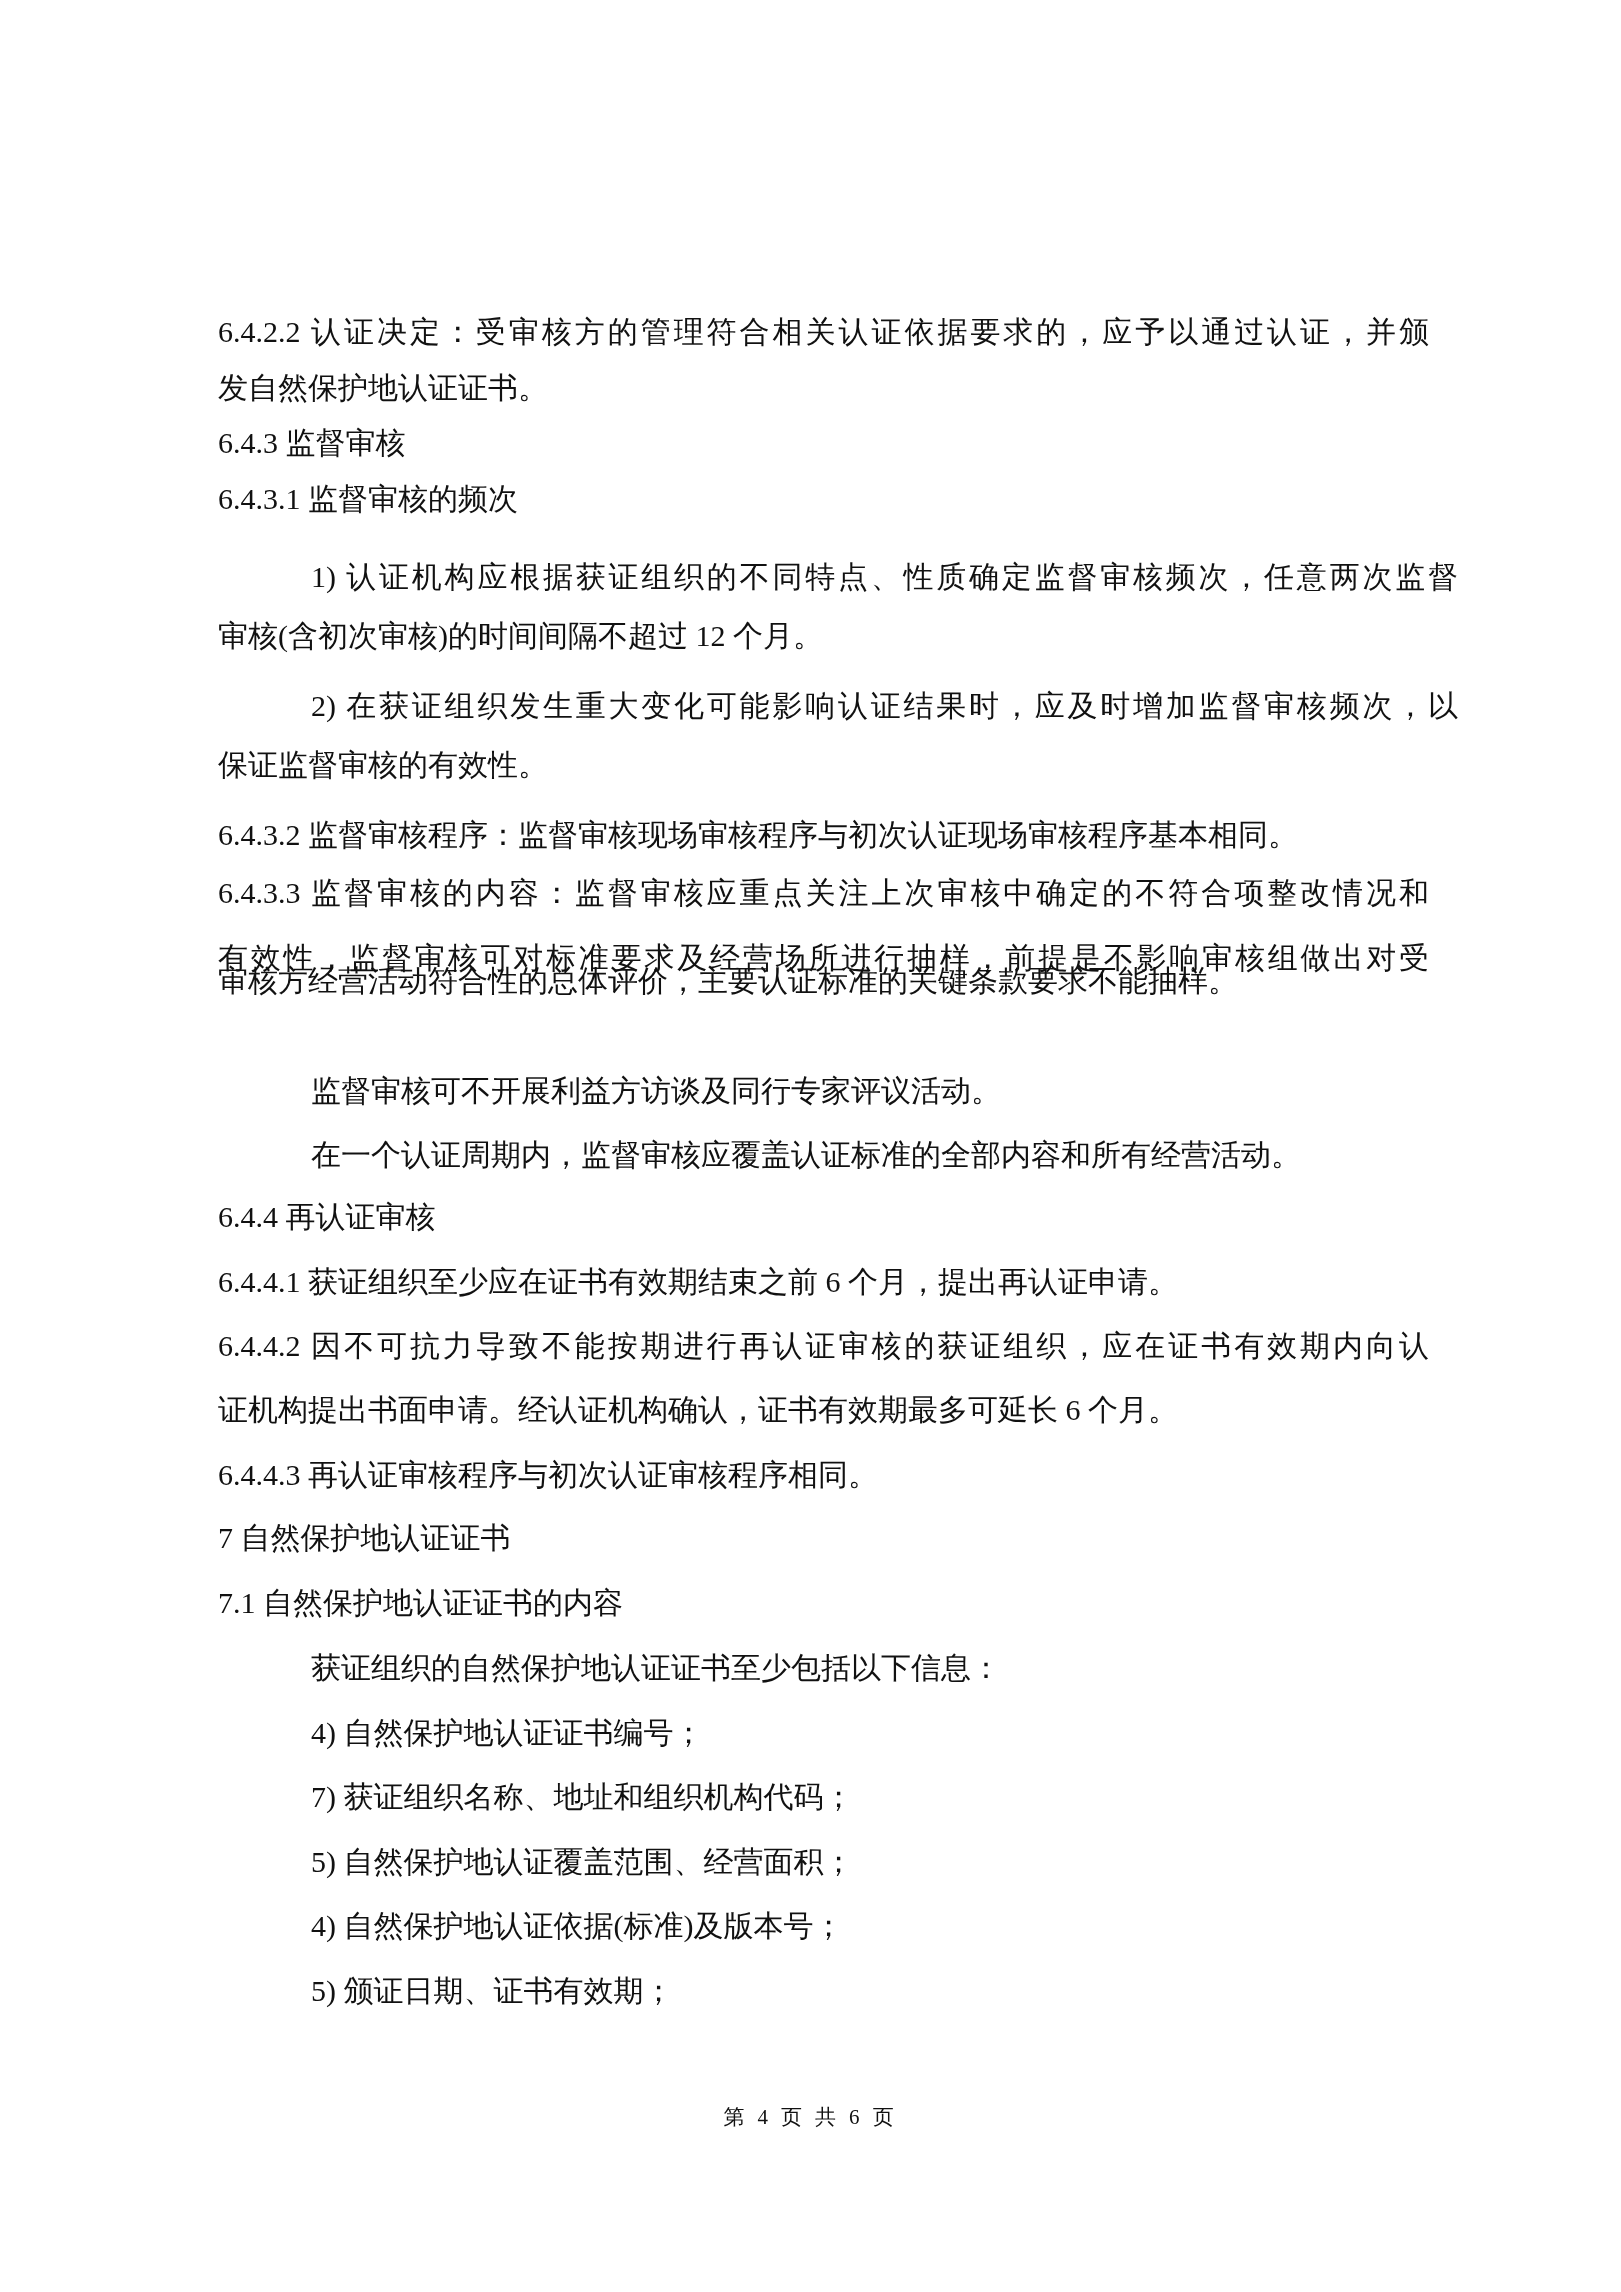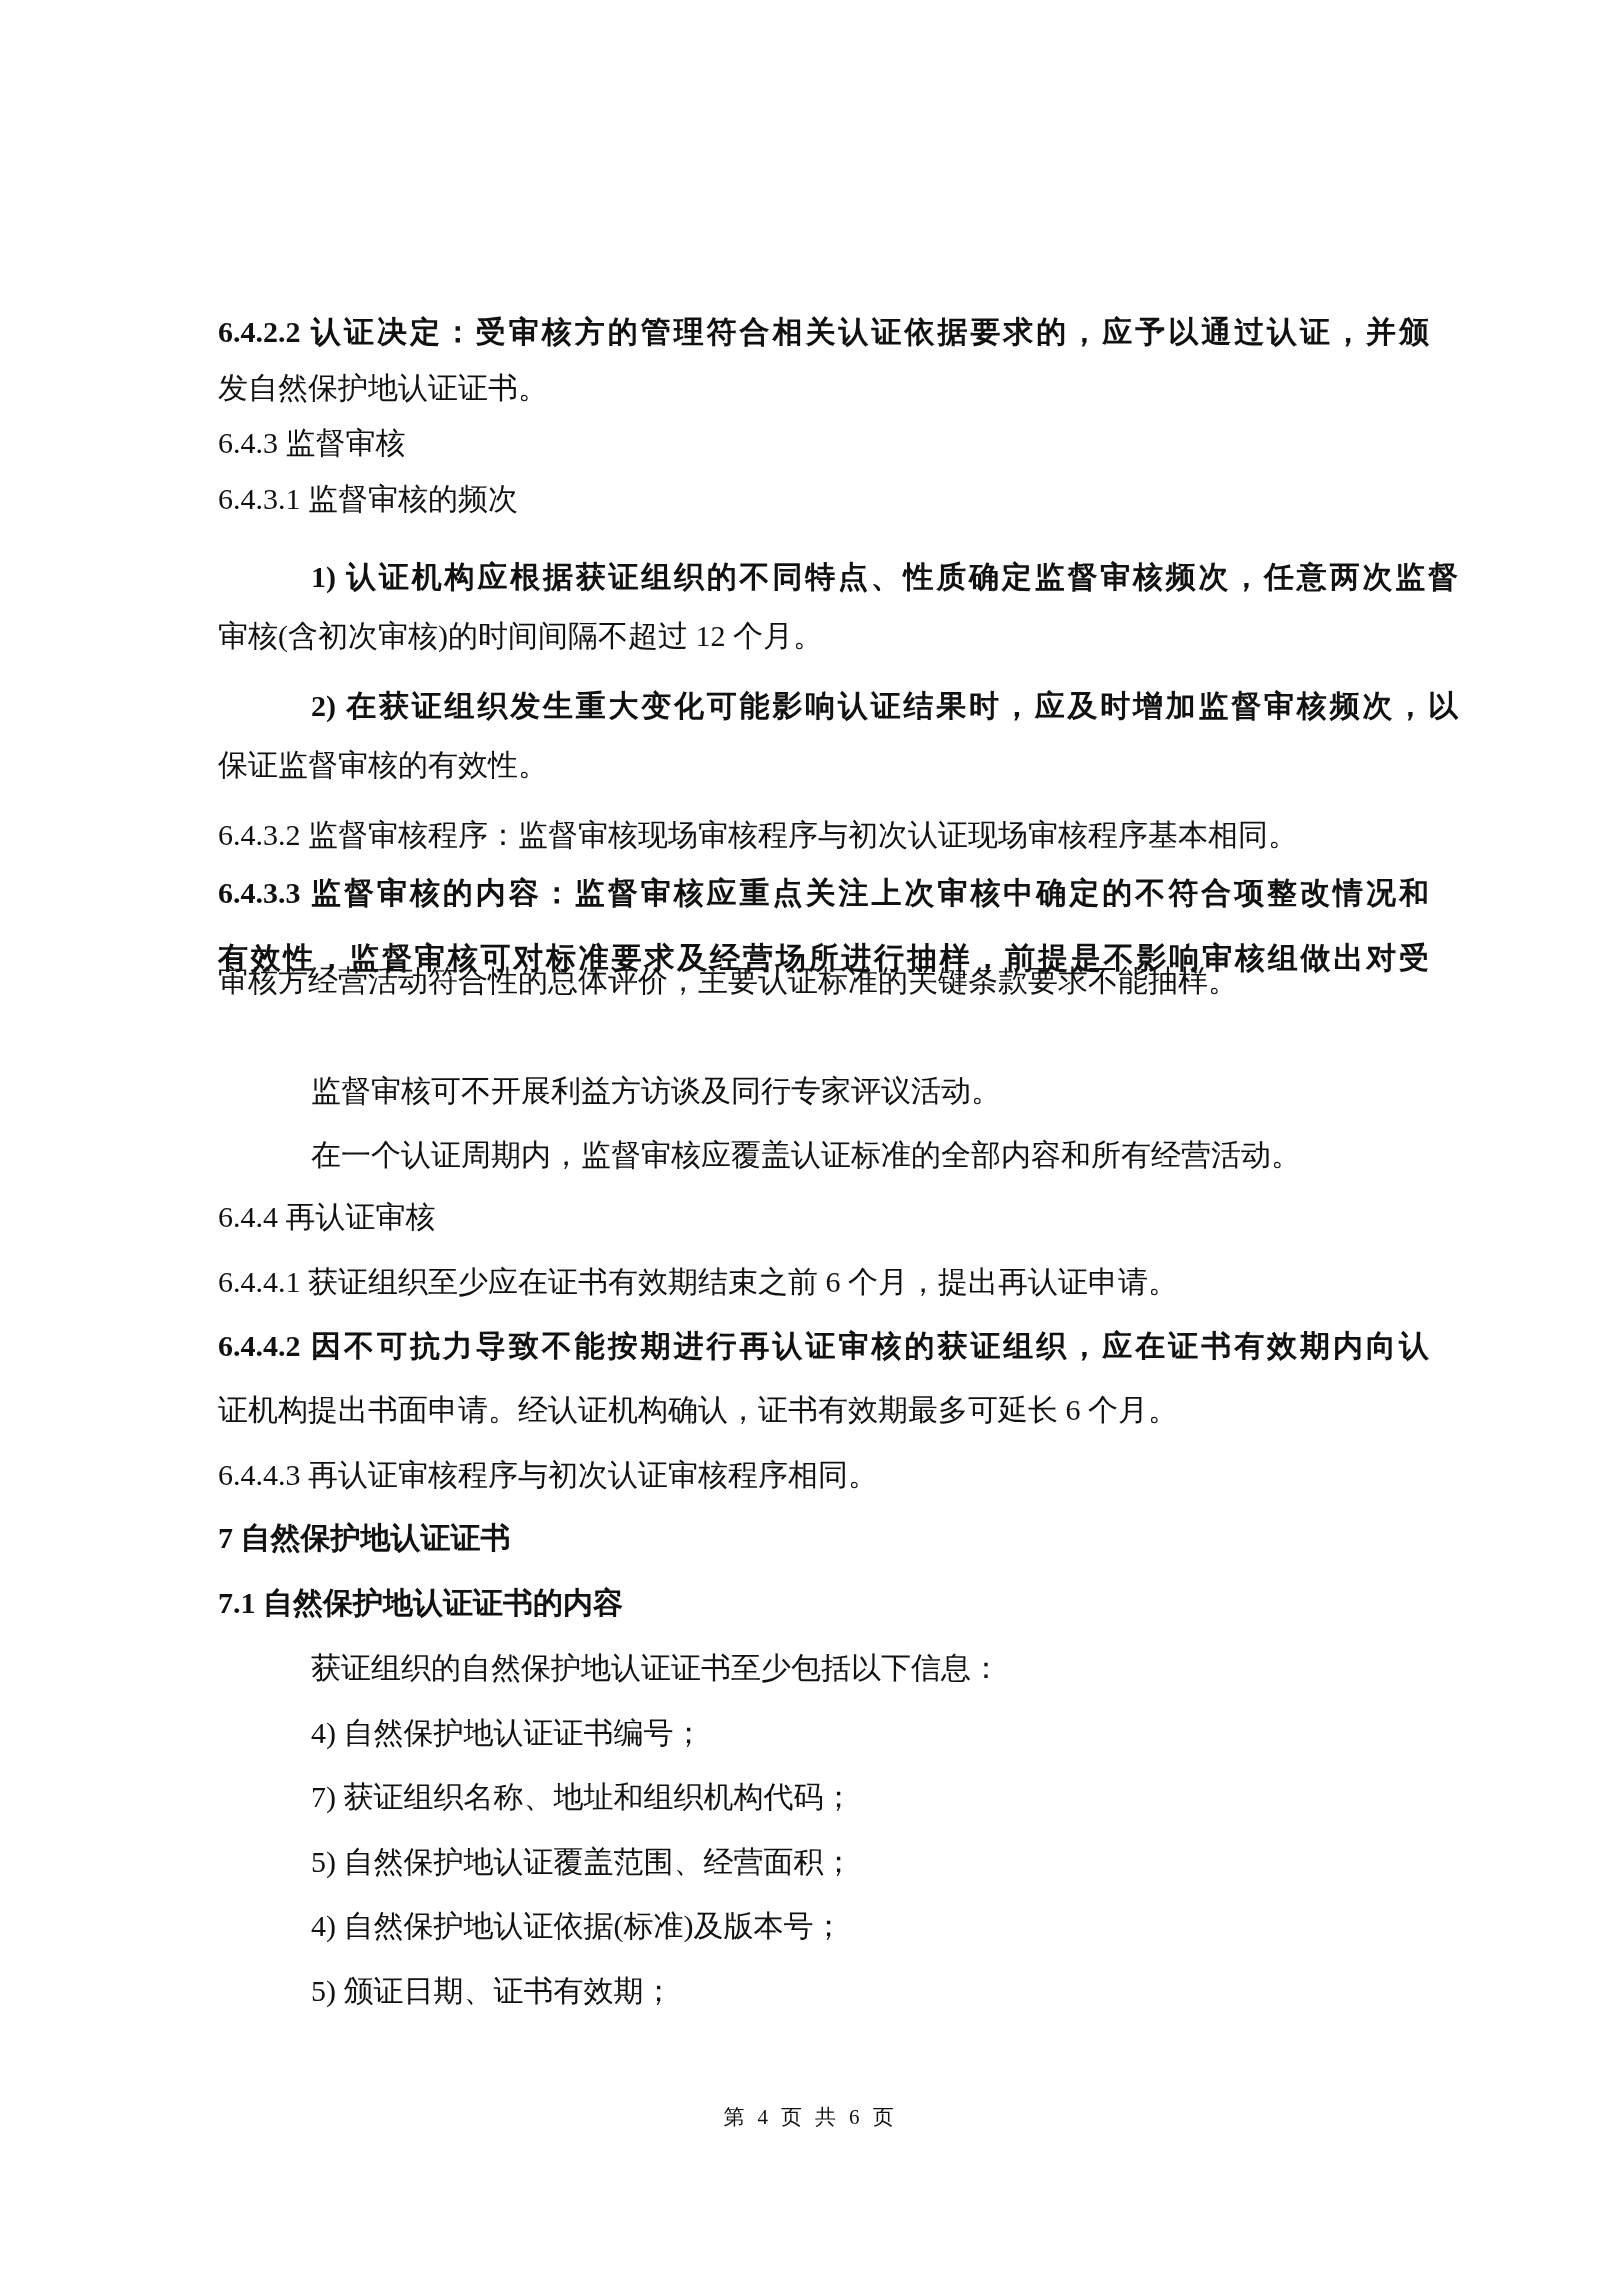--- a/index.html
+++ b/index.html
@@ -1,21 +1,21 @@
 <!DOCTYPE html>
 <html><head>
 <meta charset="utf-8">
 <style>
   html,body{margin:0;padding:0;background:#ffffff;}
   body{width:1621px;height:2293px;position:relative;overflow:hidden;
        font-family:"Liberation Serif","DejaVu Serif",serif;color:#111;}
   .ln{position:absolute;left:218px;width:1211px;font-size:30px;line-height:39px;white-space:nowrap;}
   .ind{left:282px;margin-left:29px;}
-  .justify{text-align:justify;text-align-last:justify;font-weight:bold;}
-  .bold{font-weight:bold;}
+  .justify{text-align:justify;text-align-last:justify;}
+  .bold{font-weight:normal;}
   .footer{position:absolute;left:0;width:1621px;top:2103px;text-align:center;font-size:21px;letter-spacing:3.9px;}
 </style>
 </head>
 <body>
 
 <div>
   <div class="ln justify" style="top:312px">6.4.2.2 认证决定：受审核方的管理符合相关认证依据要求的，应予以通过认证，并颁</div>
   <div class="ln" style="top:368px">发自然保护地认证证书。</div>
   <div class="ln" style="top:423px">6.4.3 监督审核</div>
   <div class="ln" style="top:479px">6.4.3.1 监督审核的频次</div>

